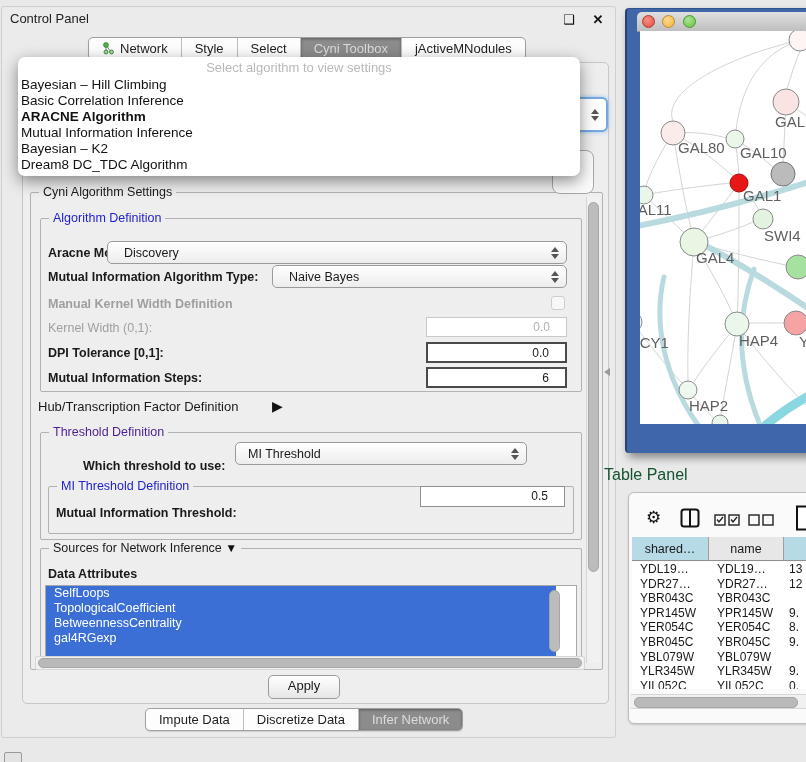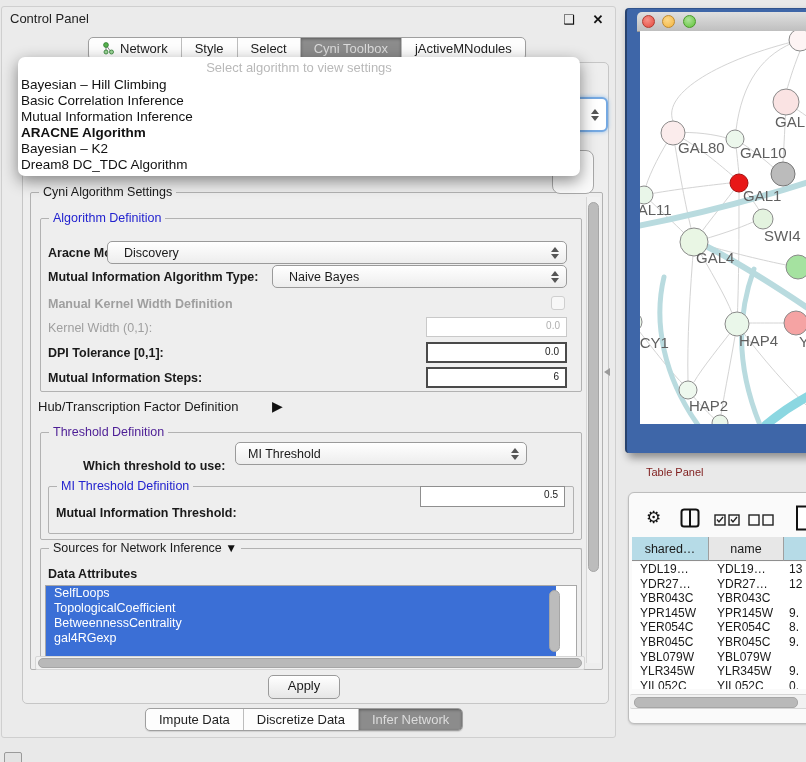--- a/index.html
+++ b/index.html
@@ -48,22 +48,22 @@
   
   .combo{background:linear-gradient(#ffffff,#ededed);border:1px solid #9a9a9a;border-radius:5px;
     font-size:12.5px;display:flex;align-items:center;box-sizing:border-box;text-align:right;}
   .combo .ctext{padding-left:16px;}
   .spin{position:absolute;right:7px;top:50%;margin-top:-6px;width:8px;height:12px;}
   .spin::before{content:"";position:absolute;top:0;left:0;border-left:4px solid transparent;
     border-right:4px solid transparent;border-bottom:5px solid #555;}
   .spin::after{content:"";position:absolute;bottom:0;left:0;border-left:4px solid transparent;
     border-right:4px solid transparent;border-top:5px solid #555;}
   
-  .tfield{background:#fff;border:1px solid #b4b4b4;box-sizing:border-box;font-size:10px;
-    text-align:right;padding:2px 6px 0 6px;}
+  .tfield{background:#fff;border:1px solid #b4b4b4;box-sizing:border-box;font-size:12px;
+    text-align:right;padding:2px 16px 0 6px;}
   .tfield.strong{border:2px solid #4a4a4a;}
   .tfield.disabled{color:#b0b0b0;border-color:#c9c9c9;}
   .chk{width:14px;height:14px;background:#f7f7f7;border:1px solid #cfcfcf;border-radius:3px;box-sizing:border-box;}
   .arrow-glyph{font-size:12px;color:#111;}
   
   .attrlist{background:#ffffff;border:1px solid #a8a8a8;overflow:hidden;}
   .attr-item{height:15px;line-height:15px;background:#3b6fd6;color:#fff;font-size:12.5px;padding-left:8px;}
   
   .vtrack{background:#f1f1f1;border-left:1px solid #d6d6d6;}
   .vthumb{background:#bcbcbc;border:1px solid #a6a6a6;border-radius:6px;}
@@ -80,21 +80,21 @@
     background:linear-gradient(#e0e0e0,#bfbfbf);border-bottom:1px solid #979797;
     border-radius:5px 0 0 0;}
   .tl{width:13px;height:13px;border-radius:50%;box-sizing:border-box;}
   .net-canvas{left:640px;top:31px;width:166px;height:393px;background:#ffffff;overflow:hidden;}
   svg text{font-family:"Liberation Sans", sans-serif;}
   .nlabel{font-size:15px;fill:#5f5f5f;}
   .edge{fill:none;stroke:#d4d4d4;stroke-width:1;}
   .tedge{fill:none;stroke:#b9dbdf;stroke-linecap:round;}
   .cedge{fill:none;stroke:#8bd7e1;stroke-linecap:round;}
   
-  .tp-title{left:646px;top:466px;font-size:11px;color:#7f1d1d;}
+  .tp-title{left:604px;top:466px;font-size:16px;color:#14532d;}
   .table-window{left:628px;top:492px;width:190px;height:230px;background:#fafafa;
     border:1px solid #bdbdbd;border-radius:6px;box-shadow:0 1px 2px rgba(0,0,0,.15);}
   .th-cell{box-sizing:border-box;border-right:1px solid #9f9f9f;border-bottom:1px solid #8f8f8f;
     font-size:12.5px;display:flex;align-items:center;justify-content:center;height:24px;}
   .tbl-row{display:flex;height:14.6px;line-height:14.6px;font-size:12px;}
   .tbl-cell{box-sizing:border-box;padding-left:8px;white-space:nowrap;overflow:hidden;}
   .gear{font-size:17px;color:#111;}
   .splitter{left:604px;top:368px;width:0;height:0;border-top:4px solid transparent;
     border-bottom:4px solid transparent;border-right:6px solid #9a9a9a;}
   .corner-btn{left:4px;top:752px;width:16px;height:14px;background:#e3e3e3;border:1px solid #9a9a9a;border-radius:2px;}
@@ -138,22 +138,22 @@
   <span class="spin" style="border-color:#4a78b8;"></span>
 </div>
 <div class="abs frag-field"></div>
 
 <div class="abs content-panel"></div>
 
 <div class="abs popup">
   <div class="popup-header">Select algorithm to view settings</div>
   <div class="popup-item">Bayesian – Hill Climbing</div>
   <div class="popup-item">Basic Correlation Inference</div>
+  <div class="popup-item bold">ARACNE Algorithm</div>
   <div class="popup-item">Mutual Information Inference</div>
-  <div class="popup-item bold">ARACNE Algorithm</div>
   <div class="popup-item">Bayesian – K2</div>
   <div class="popup-item">Dream8 DC_TDC Algorithm</div>
 </div>
 
 <div class="abs group" style="left:30px;top:192px;width:571px;height:476px;">
   <span class="gtitle">Cyni Algorithm Settings</span>
 </div>
 
 <div class="abs vtrack" style="left:586px;top:197px;width:13px;height:466px;"></div>
 <div class="abs vthumb" style="left:588px;top:202px;width:9px;height:368px;"></div>

